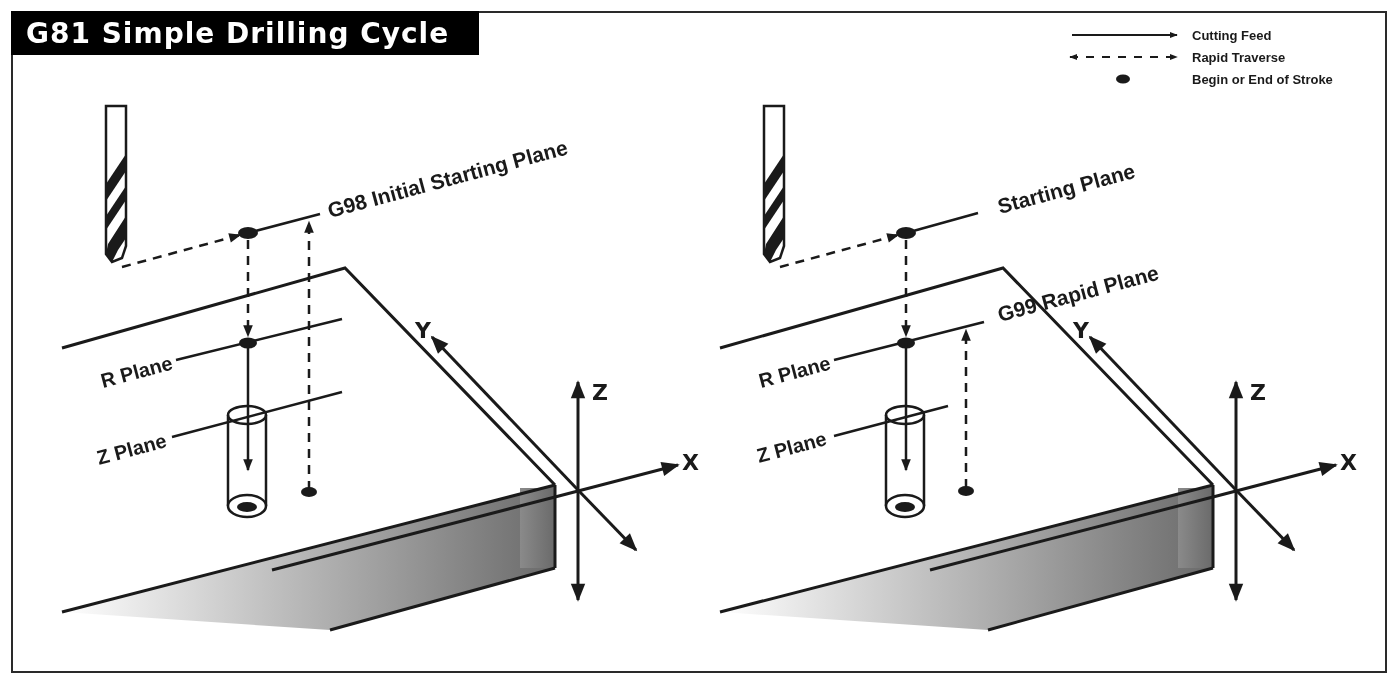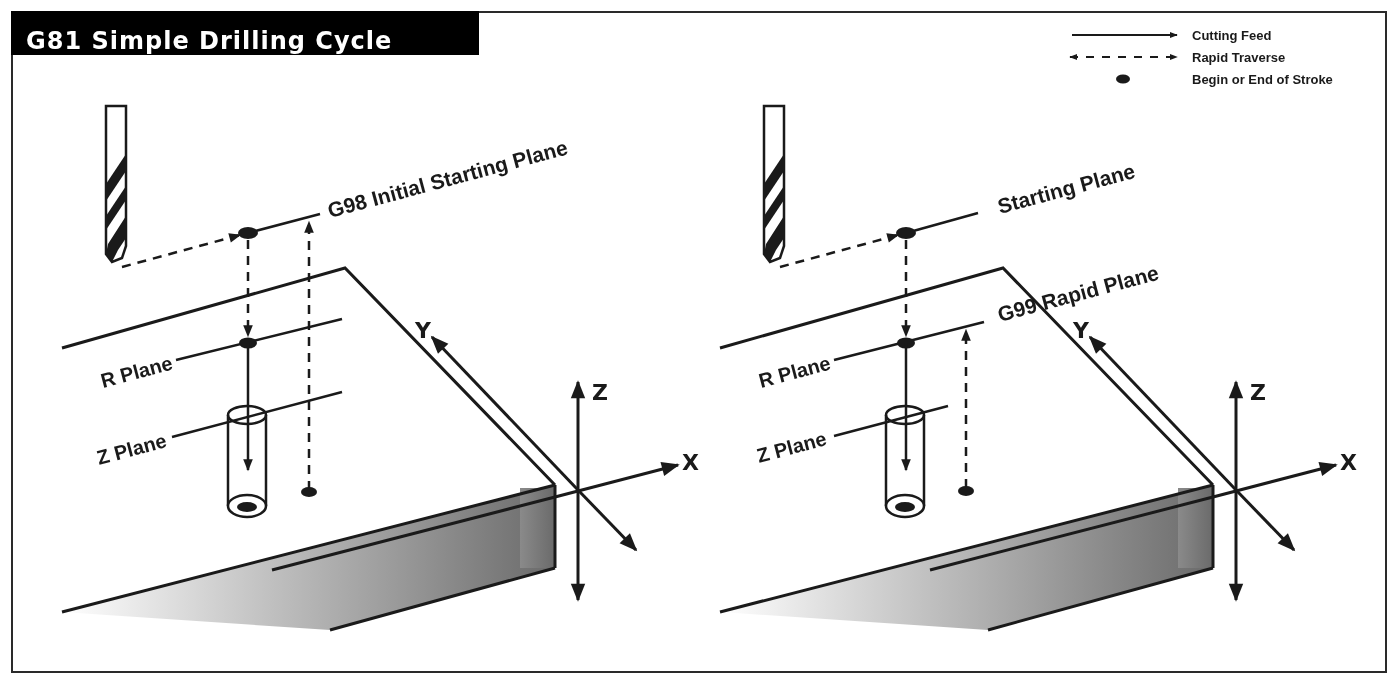--- a/index.html
+++ b/index.html
@@ -1,20 +1,20 @@
 <!DOCTYPE html>
 <html><head>
 <meta charset="utf-8">
 <style>
   html, body { margin:0; padding:0; background:#ffffff; }
   body { width:1400px; height:686px; position:relative; overflow:hidden; font-family:"Liberation Sans", sans-serif; }
   #frame { position:absolute; left:11px; top:11px; width:1376px; height:662px; border:2px solid #2a2a2a; box-sizing:border-box; }
   #title-box { position:absolute; left:11px; top:11px; width:468px; height:44px; background:#000; color:#fff;
-    font-family:"DejaVu Sans", sans-serif; font-weight:bold; font-size:24px; letter-spacing:1px;
-    display:flex; align-items:flex-end; padding-left:15px; box-sizing:border-box; }
+    font-family:"DejaVu Sans", sans-serif; font-weight:bold; font-size:28px; letter-spacing:1px;
+    display:flex; align-items:center; padding-left:15px; box-sizing:border-box; }
   svg { position:absolute; left:0; top:0; }
   .lbl { font-family:"Liberation Sans", sans-serif; font-weight:bold; fill:#1a1a1a; }
   .leg { font-family:"Liberation Sans", sans-serif; font-weight:bold; font-size:13px; fill:#1a1a1a; }
   .ax { font-family:"DejaVu Sans", sans-serif; font-weight:bold; font-size:22px; fill:#1a1a1a; }
 </style>
 </head>
 <body>
 
 <div id="frame"></div>
 <div id="title-box">

